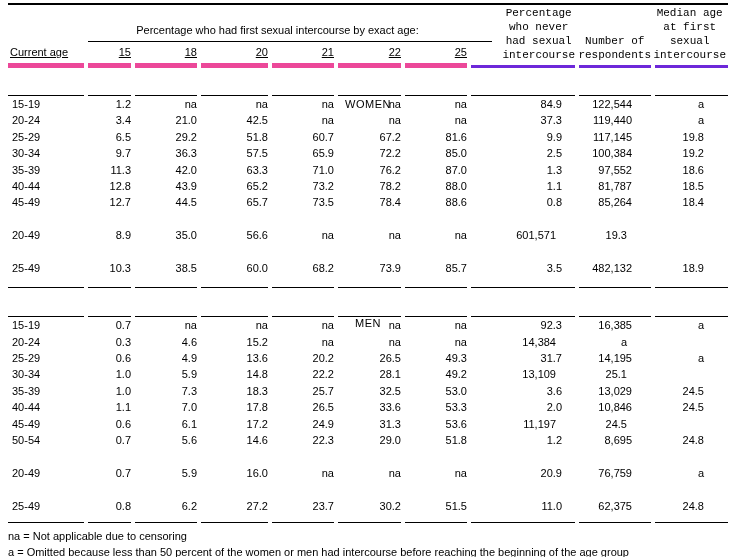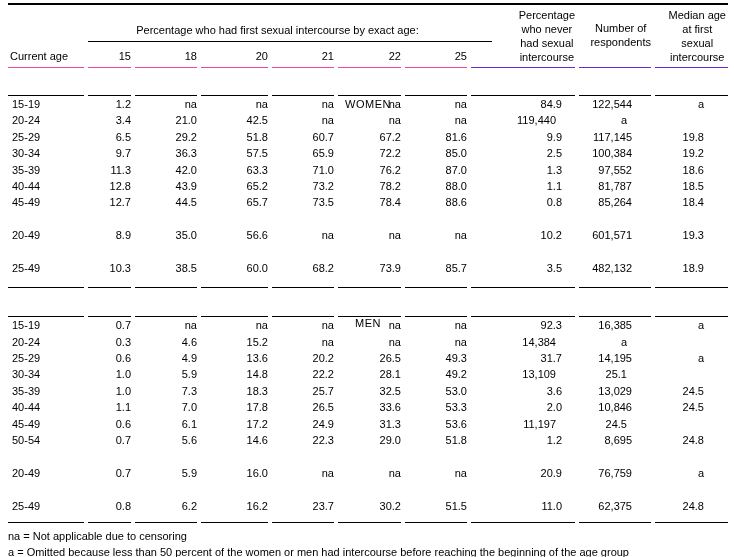--- a/index.html
+++ b/index.html
@@ -21,29 +21,29 @@
     grid-column: 2 / 8; grid-row: 1; position: relative;
     display: flex; align-items: flex-end; justify-content: center;
     padding-bottom: 5px; line-height: 13px;
   }
   .spanner::after {
     content: ""; position: absolute; left: 0; right: -25px; bottom: 0;
     border-bottom: 1px solid #000;
   }
   .tall {
     grid-row: 1 / 3; display: flex; align-items: flex-end; justify-content: flex-end;
-    border-bottom: 1px solid #6d28d9; padding-bottom: 3px;
+    border-bottom: 3px solid #6d28d9; padding-bottom: 3px; font-family: Liberation Mono, monospace;
   }
   .tall.t8 { grid-column: 8; }
-  .tall.t9 { grid-column: 9; align-items: center; }
+  .tall.t9 { grid-column: 9; }
   .tall.t10 { grid-column: 10; padding-right: 2px; }
   .tall span { display: block; white-space: pre-line; text-align: center; line-height: 14px; }
   .colhead {
     grid-row: 2; display: flex; align-items: flex-end;
-    border-bottom: 1px solid #ec4899; padding-bottom: 4px; line-height: 13px;
+    border-bottom: 5px solid #ec4899; padding-bottom: 4px; line-height: 13px; text-decoration: underline;
   }
   .colhead.left { justify-content: flex-start; padding-left: 2px; }
   .colhead.num { justify-content: flex-end; }
   .ch1 { grid-column: 1; } .ch2 { grid-column: 2; text-align: center; } .ch3 { grid-column: 3; margin-top: 11px; }
   .ch4 { grid-column: 4; } .ch5 { grid-column: 5; } .ch6 { grid-column: 6; } .ch7 { grid-column: 7; }
 
   
   .band { position: relative; height: 28px; }
   .band .band-cells { height: 100%; }
   .band .band-cells > div { border-bottom: 1px solid #000; }
@@ -137,20 +137,21 @@
         <div class="cell num-cell col10">a</div>
       </div>
       <div class="grid-cols data-row">
         <div class="cell age-cell">20-24</div>
         <div class="cell num-cell col2">3.4</div>
         <div class="cell num-cell col3">21.0</div>
         <div class="cell num-cell col4">42.5</div>
         <div class="cell num-cell col5">na</div>
         <div class="cell num-cell col6">na</div>
         <div class="cell num-cell col7">na</div>
+        <div class="cell num-cell col8">37.3</div>
         <div class="cell num-cell col9">119,440</div>
         <div class="cell num-cell col10">a</div>
       </div>
       <div class="grid-cols data-row">
         <div class="cell age-cell">25-29</div>
         <div class="cell num-cell col2">6.5</div>
         <div class="cell num-cell col3">29.2</div>
         <div class="cell num-cell col4">51.8</div>
         <div class="cell num-cell col5">60.7</div>
         <div class="cell num-cell col6">67.2</div>
@@ -209,21 +210,20 @@
       </div>
       <div class="grid-cols data-row"></div>
       <div class="grid-cols data-row">
         <div class="cell age-cell">20-49</div>
         <div class="cell num-cell col2">8.9</div>
         <div class="cell num-cell col3">35.0</div>
         <div class="cell num-cell col4">56.6</div>
         <div class="cell num-cell col5">na</div>
         <div class="cell num-cell col6">na</div>
         <div class="cell num-cell col7">na</div>
-        <div class="cell num-cell col8">10.2</div>
         <div class="cell num-cell col9">601,571</div>
         <div class="cell num-cell col10">19.3</div>
       </div>
       <div class="grid-cols data-row"></div>
       <div class="grid-cols data-row">
         <div class="cell age-cell">25-49</div>
         <div class="cell num-cell col2">10.3</div>
         <div class="cell num-cell col3">38.5</div>
         <div class="cell num-cell col4">60.0</div>
         <div class="cell num-cell col5">68.2</div>
@@ -358,21 +358,21 @@
         <div class="cell num-cell col7">na</div>
         <div class="cell num-cell col8">20.9</div>
         <div class="cell num-cell col9">76,759</div>
         <div class="cell num-cell col10">a</div>
       </div>
       <div class="grid-cols data-row"></div>
       <div class="grid-cols data-row">
         <div class="cell age-cell">25-49</div>
         <div class="cell num-cell col2">0.8</div>
         <div class="cell num-cell col3">6.2</div>
-        <div class="cell num-cell col4">16.2</div>
+        <div class="cell num-cell col4">27.2</div>
         <div class="cell num-cell col5">23.7</div>
         <div class="cell num-cell col6">30.2</div>
         <div class="cell num-cell col7">51.5</div>
         <div class="cell num-cell col8">11.0</div>
         <div class="cell num-cell col9">62,375</div>
         <div class="cell num-cell col10">24.8</div>
       </div>
     </div>
 
   <div class="spacer-b"></div>

